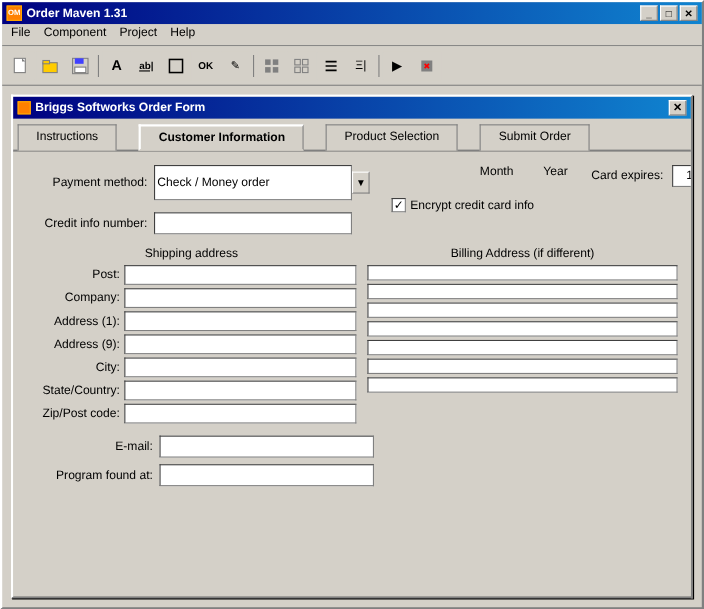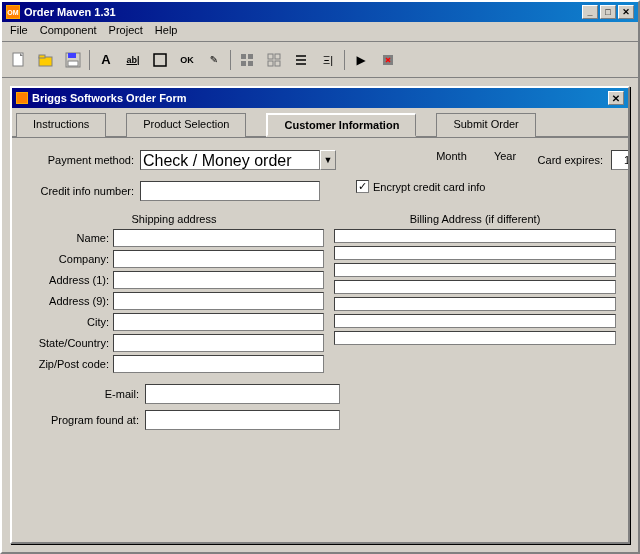--- a/index.html
+++ b/index.html
@@ -223,26 +223,26 @@
       padding: 0 2px;
       font-family: 'MS Sans Serif', Arial, sans-serif;
     }
 
     .dropdown-wrap {
       display: flex;
       align-items: center;
     }
 
     .dropdown {
-      height: 20px;
+      height: 32px;
       background: white;
       border: 1px solid #808080;
       border-top-color: #404040;
       border-left-color: #404040;
-      font-size: 16px;
+      font-size: 11px;
       font-family: 'MS Sans Serif', Arial, sans-serif;
       padding: 0 2px;
       width: 180px;
       appearance: none;
       -webkit-appearance: none;
     }
 
     .dropdown-btn {
       width: 16px;
       height: 20px;
@@ -467,22 +467,22 @@
 
   <div class="inner-window">
     <div class="inner-title-bar">
       <div class="inner-title-icon"></div>
       <span>Briggs Softworks Order Form</span>
       <div class="inner-title-close">✕</div>
     </div>
 
     <div class="tab-strip">
       <div class="tab">Instructions</div>
+      <div class="tab active">Customer Information</div>
       <div class="tab">Product Selection</div>
-      <div class="tab active">Customer Information</div>
       <div class="tab">Submit Order</div>
     </div>
 
     <div class="form-content">
 
       <div style="display: flex; align-items: flex-start; margin-bottom: 4px;">
 
         <div style="display: flex; flex-direction: column; gap: 5px;">
           <div class="form-row">
             <span class="form-label" style="width:110px;">Payment method:</span>
@@ -532,21 +532,21 @@
             <span style="font-size:11px;">Encrypt credit card info</span>
           </div>
         </div>
       </div>
 
       <div style="display: flex; gap: 10px; margin-top: 6px;">
 
         <div style="flex: 0 0 300px;">
           <div class="address-header">Shipping address</div>
           <div class="address-row">
-            <span class="address-label">Name:</span>
+            <span class="address-label">Post:</span>
             <input class="address-input" type="text" value="" style="">
           </div>
           <div class="address-row">
             <span class="address-label">Company:</span>
             <input class="address-input" type="text" value="" style="">
           </div>
           <div class="address-row">
             <span class="address-label">Address (1):</span>
             <input class="address-input" type="text" value="" style="">
           </div>

